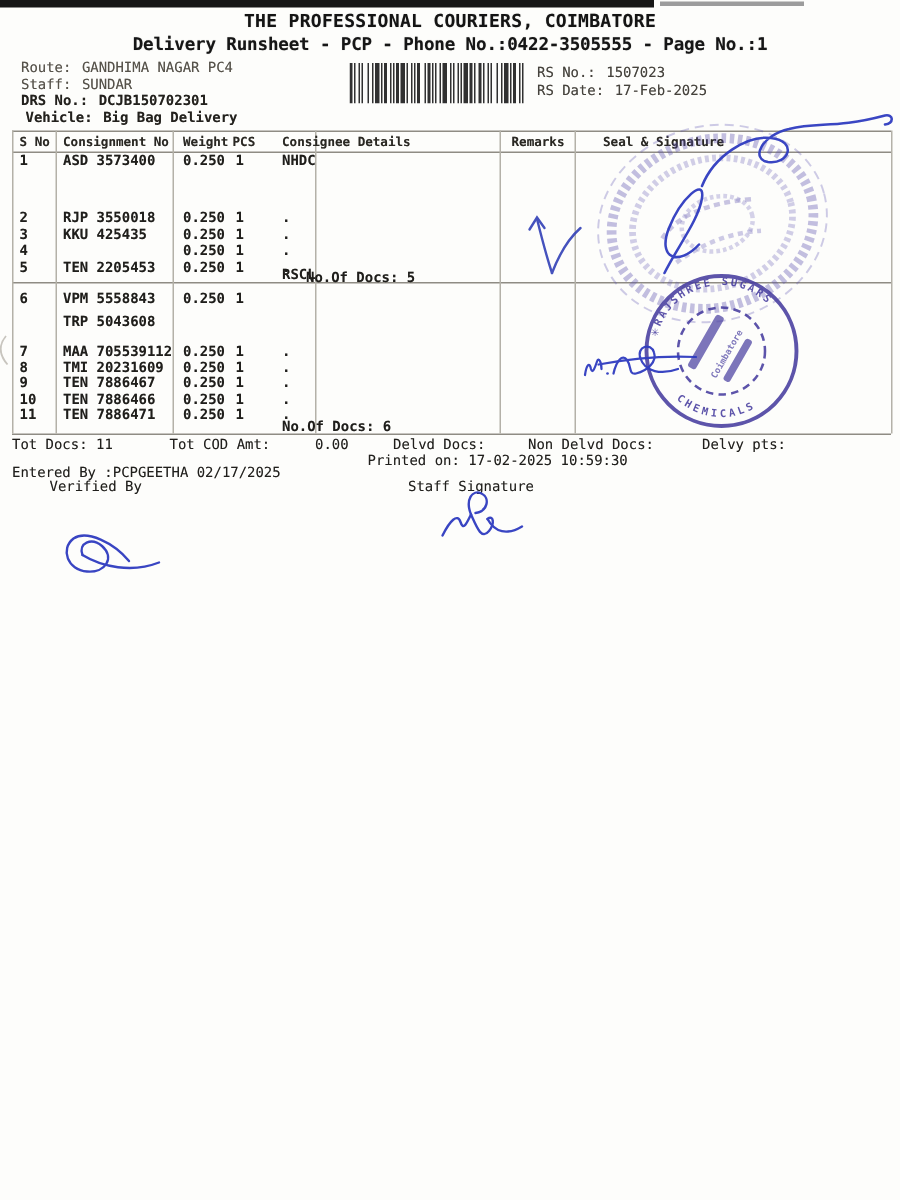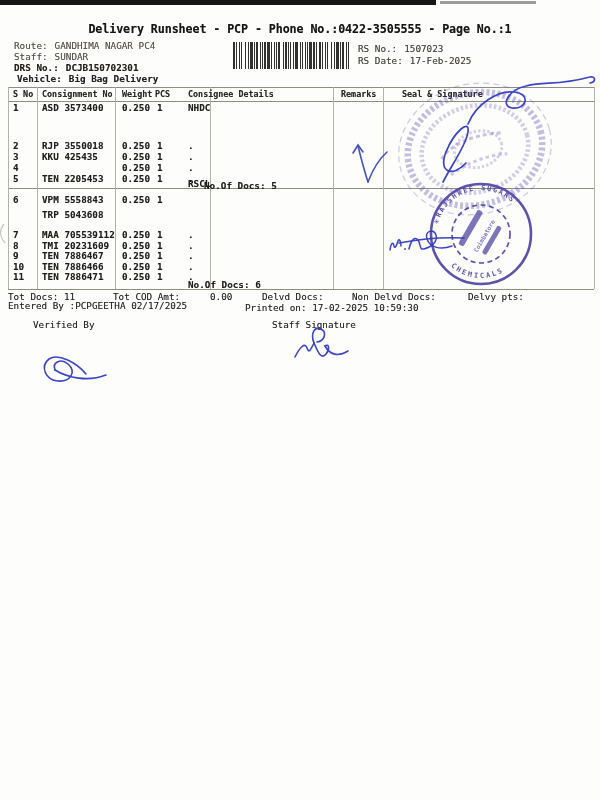--- a/index.html
+++ b/index.html
@@ -24,20 +24,21 @@
   .barcode-wrap{position:absolute;left:233px;top:42px;width:120px;height:27px;}
 </style>
 </head>
 <body>
 
 <div class="page">
 
   <div class="scanbar" style="left:0;top:0;width:436px;height:5px;background:#161616;"></div>
   <div class="scanbar" style="left:440px;top:1px;width:96px;height:3px;background:#9c9c9c;"></div>
 
+  <div class="t title" style="left:0;top:8px;">THE PROFESSIONAL COURIERS, COIMBATORE</div>
   <div class="t subtitle" style="left:0;top:23px;">Delivery Runsheet - PCP - Phone No.:0422-3505555 - Page No.:1</div>
 
   <div class="t fs-meta" style="left:14px;top:41px;"><span>Route:</span><span class="lbl-gap">GANDHIMA NAGAR PC4</span></div>
   <div class="t fs-meta" style="left:14px;top:52px;"><span>Staff:</span><span class="lbl-gap">SUNDAR</span></div>
   <div class="t fs-meta-dark" style="left:14px;top:63px;"><span>DRS No.:</span><span class="lbl-gap">DCJB150702301</span></div>
   <div class="t fs-meta-dark" style="left:17px;top:74px;"><span>Vehicle:</span><span class="lbl-gap">Big Bag Delivery</span></div>
 
   <div class="barcode-wrap">
     <svg id="barcode-svg" width="120" height="27" viewBox="0 0 120 27">
         <rect x="0" y="0" width="2" height="27" fill="#1f1f1f" opacity="0.92"></rect>
@@ -170,21 +171,21 @@
     </div>
 
   <div class="t fs-foot" style="left:8px;top:292px;">Tot Docs:</div>
   <div class="t fs-foot" style="left:64px;top:292px;">11</div>
   <div class="t fs-foot" style="left:113px;top:292px;">Tot COD Amt:</div>
   <div class="t fs-foot" style="left:210px;top:292px;">0.00</div>
   <div class="t fs-foot" style="left:262px;top:292px;">Delvd Docs:</div>
   <div class="t fs-foot" style="left:352px;top:292px;">Non Delvd Docs:</div>
   <div class="t fs-foot" style="left:468px;top:292px;">Delvy pts:</div>
 
-  <div class="t fs-foot" style="left:8px;top:301px;">Entered By :PCPGEETHA 02/17/2025</div>
+  <div class="t fs-foot" style="left:8px;top:311px;">Entered By :PCPGEETHA 02/17/2025</div>
   <div class="t fs-foot" style="left:245px;top:303px;">Printed on: 17-02-2025 10:59:30</div>
 
   <div class="t fs-foot" style="left:33px;top:320px;">Verified By</div>
   <div class="t fs-foot" style="left:272px;top:320px;">Staff Signature</div>
 
   <svg class="overlay" width="600" height="800" viewBox="0 0 600 800">
 
     <g opacity="0.72" transform="rotate(-15 475 149)">
       <ellipse cx="475" cy="149" rx="77" ry="65" fill="none" stroke="#5a4fae" stroke-width="1.3" stroke-dasharray="6 4" opacity="0.4"></ellipse>
       <ellipse cx="475" cy="149" rx="68" ry="56" fill="none" stroke="#5a4fae" stroke-width="6.5" stroke-dasharray="3 2.4" opacity="0.5"></ellipse>

